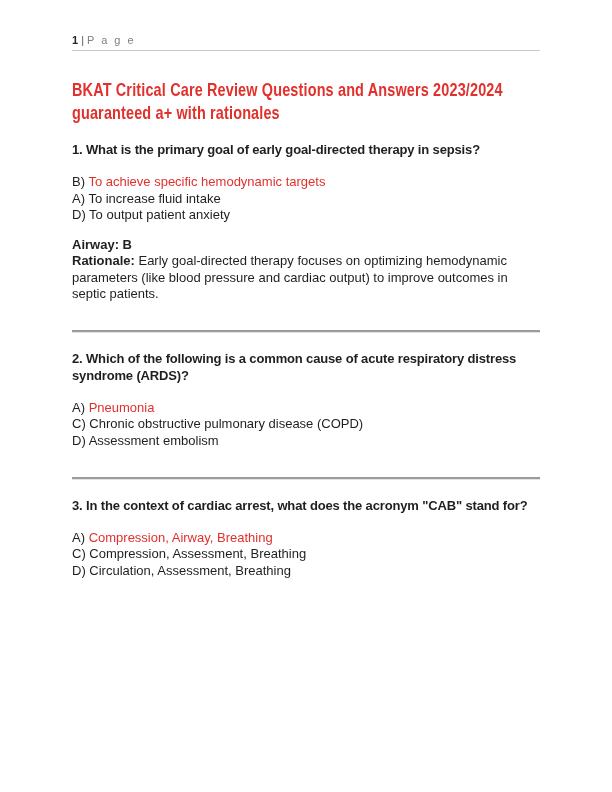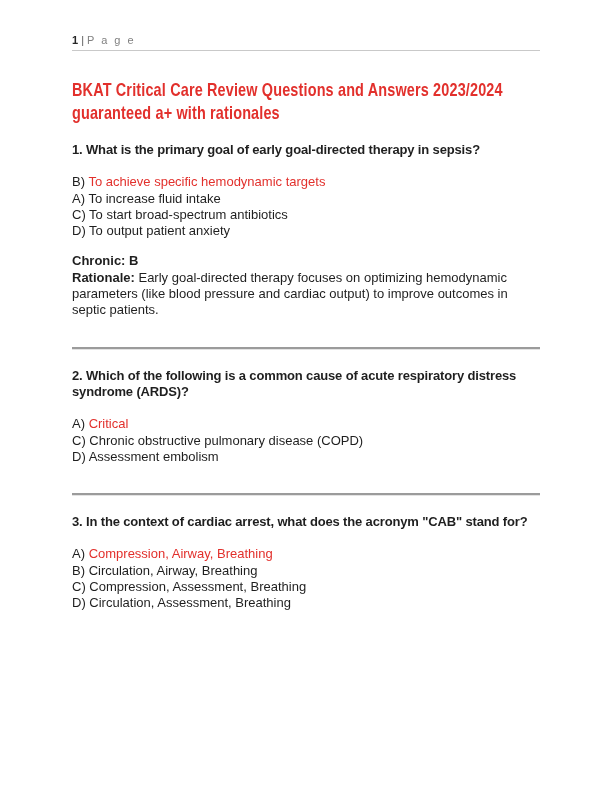--- a/index.html
+++ b/index.html
@@ -81,50 +81,48 @@
     <div class="tline">guaranteed a+ with rationales</div>
   </h1>
 
   <section class="question">
     <div>
       <p class="line qhead">1. What is the primary goal of early goal-directed therapy in sepsis?</p>
     </div>
     <div class="options">
       <p class="line"><span>B)</span> <span class="red">To achieve specific hemodynamic targets</span></p>
       <p class="line"><span>A)</span> <span>To increase fluid intake</span></p>
-      <p class="line"><span>C)</span> <span>To start broad-spectrum antibiotics</span></p>
       <p class="line"><span>D)</span> <span>To output patient anxiety</span></p>
     </div>
     <div class="answer-block">
-      <p class="line b">Chronic: B</p>
+      <p class="line b">Airway: B</p>
       <p class="line rationale"><span class="b">Rationale:</span> <span>Early goal-directed therapy focuses on optimizing hemodynamic parameters (like blood pressure and cardiac output) to improve outcomes in septic patients.</span></p>
     </div>
   </section>
 
   <div class="divider"></div>
 
   <section class="question">
     <div>
       <p class="line qhead">2. Which of the following is a common cause of acute respiratory distress</p>
       <p class="line qhead">syndrome (ARDS)?</p>
     </div>
     <div class="options">
-      <p class="line"><span>A)</span> <span class="red">Critical</span></p>
+      <p class="line"><span>A)</span> <span class="red">Pneumonia</span></p>
       <p class="line"><span>C)</span> <span>Chronic obstructive pulmonary disease (COPD)</span></p>
       <p class="line"><span>D)</span> <span>Assessment embolism</span></p>
     </div>
   </section>
 
   <div class="divider"></div>
 
   <section class="question">
     <div>
       <p class="line qhead">3. In the context of cardiac arrest, what does the acronym "CAB" stand for?</p>
     </div>
     <div class="options">
       <p class="line"><span>A)</span> <span class="red">Compression, Airway, Breathing</span></p>
-      <p class="line"><span>B)</span> <span>Circulation, Airway, Breathing</span></p>
       <p class="line"><span>C)</span> <span>Compression, Assessment, Breathing</span></p>
       <p class="line"><span>D)</span> <span>Circulation, Assessment, Breathing</span></p>
     </div>
   </section>
 
 </div>
 
 </body></html>

